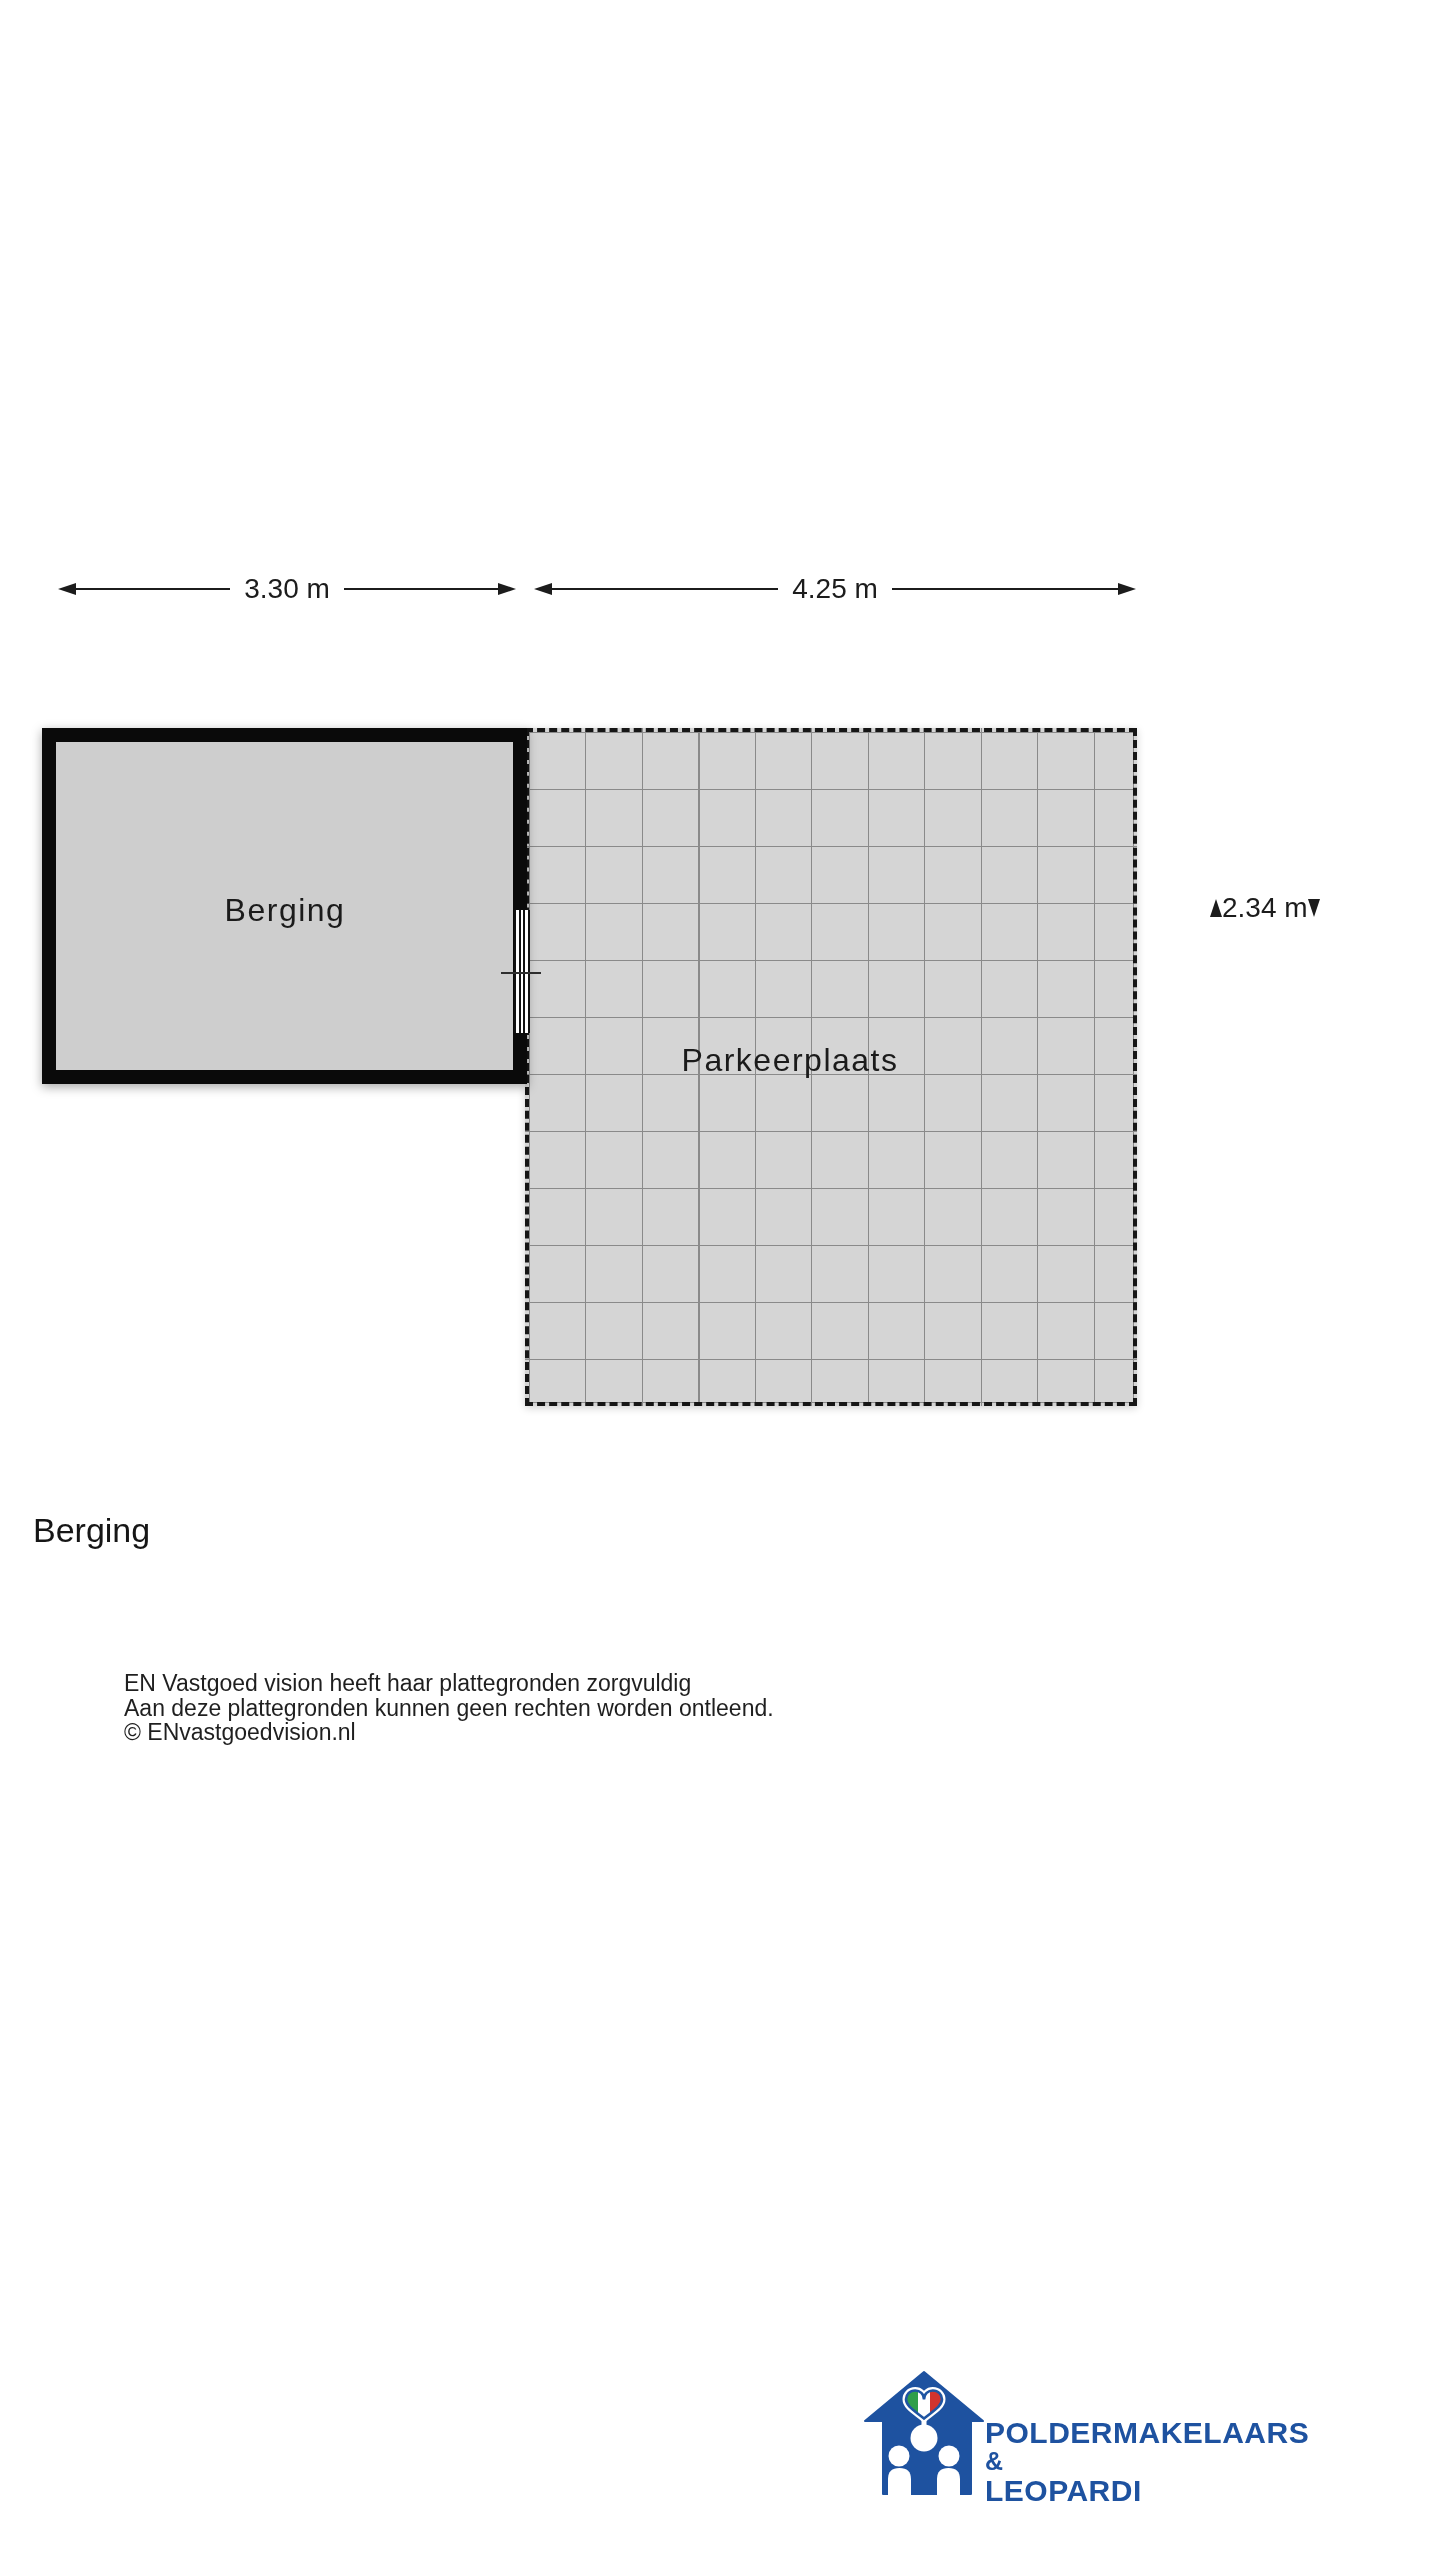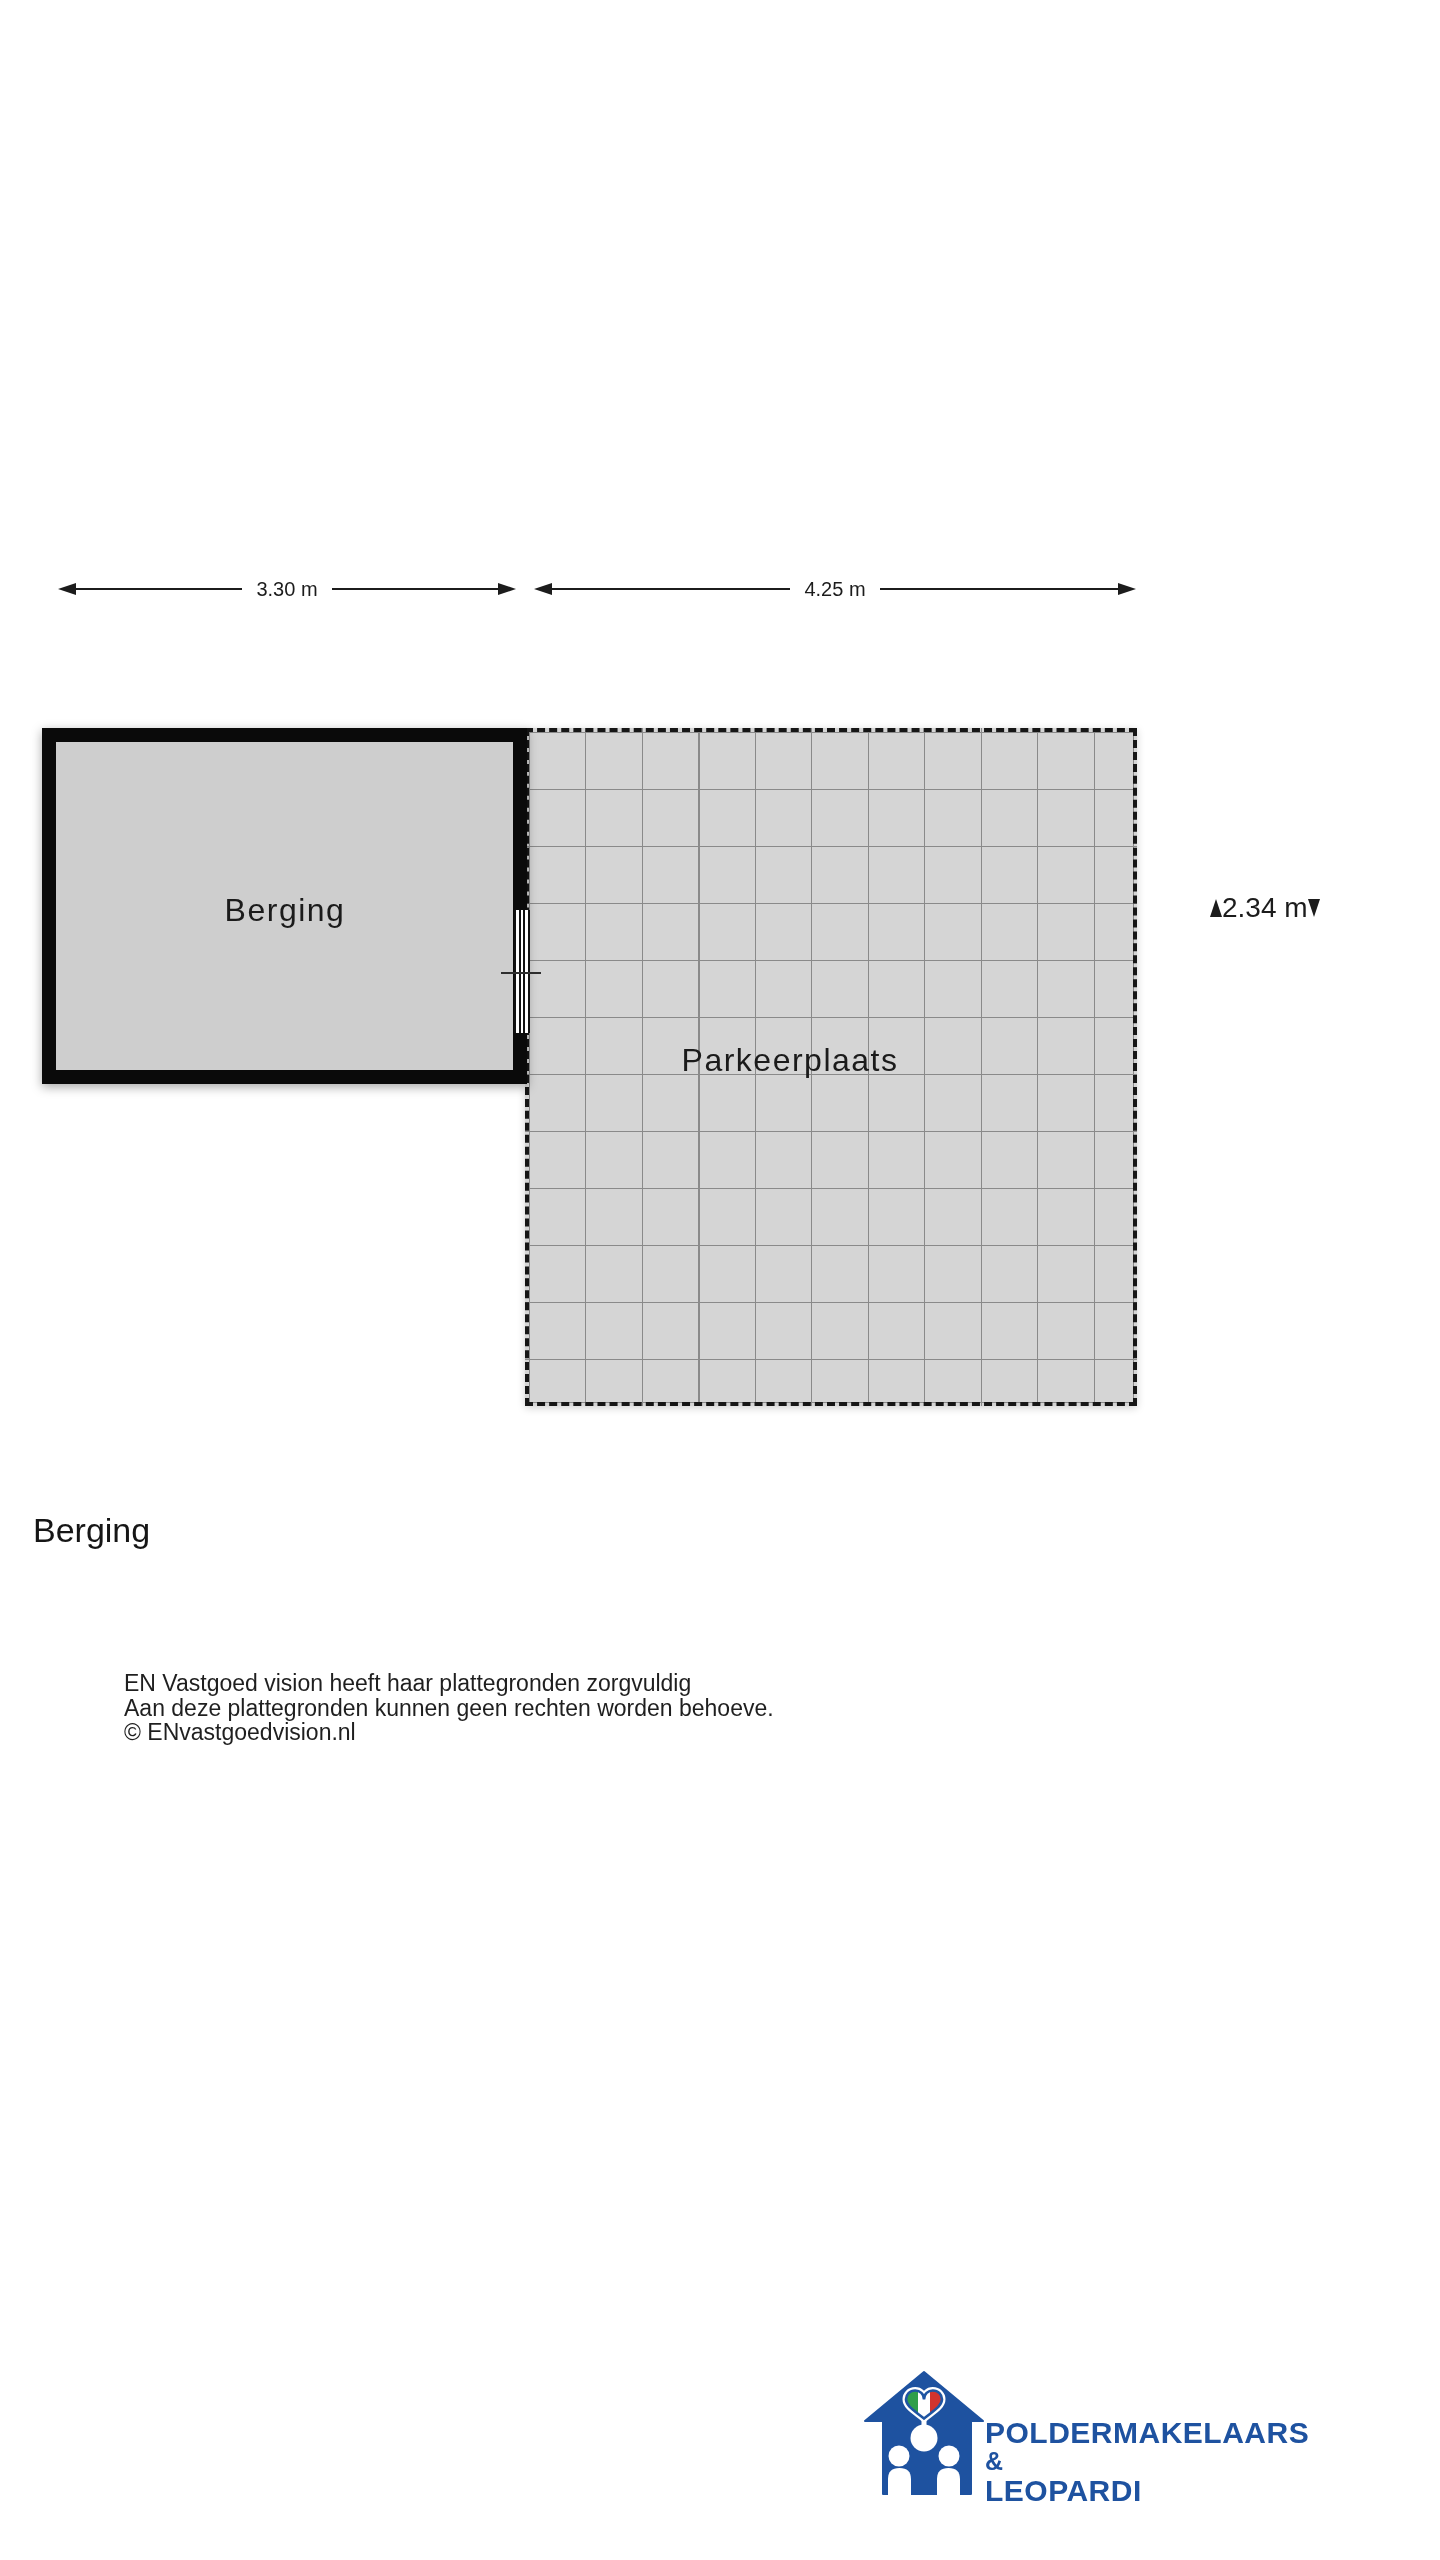--- a/index.html
+++ b/index.html
@@ -8,21 +8,21 @@
     --logo-blue:#1e52a0; --heart-green:#2f9e49; --heart-red:#d1342f; --heart-outline:#1f55a2;
   }
   *{margin:0;padding:0;box-sizing:border-box}
   html,body{background:#fff}
   body{font-family:"Liberation Sans", sans-serif;color:var(--text)}
   .canvas{position:relative;width:1440px;height:2560px;background:#fff;overflow:hidden}
 
   
   .dim-h{position:absolute;display:flex;align-items:center;height:28px}
   .dim-h .dline{flex:1;height:2px;background:var(--dim-line)}
-  .dim-h .dlabel{padding:0 14px;font-size:20px;white-space:nowrap;color:var(--text)}
+  .dim-h .dlabel{padding:0 14px;font-size:28px;white-space:nowrap;color:var(--text)}
   .ah{width:0;height:0;flex:none}
   .ah.left{border-top:6px solid transparent;border-bottom:6px solid transparent;border-right:18px solid var(--dim-line)}
   .ah.right{border-top:6px solid transparent;border-bottom:6px solid transparent;border-left:18px solid var(--dim-line)}
   .dim-v{position:absolute;display:flex;flex-direction:row;align-items:center;width:96px}
   .dim-v .dline{flex:1;width:2px;background:var(--dim-line)}
   .dim-v .dlabel{padding:6px 0;font-size:28px;white-space:nowrap;color:var(--text)}
   .ah.up{border-left:6px solid transparent;border-right:6px solid transparent;border-bottom:18px solid var(--dim-line)}
   .ah.down{border-left:6px solid transparent;border-right:6px solid transparent;border-top:18px solid var(--dim-line)}
 
   
@@ -96,21 +96,21 @@
     <span class="dline"></span>
     <span class="dlabel">2.34 m</span>
     <span class="dline"></span>
     <span class="ah down"></span>
   </div>
 
   <h1 class="page-heading">Berging</h1>
 
   <div class="disclaimer">
     <div>EN Vastgoed vision heeft haar plattegronden zorgvuldig</div>
-    <div>Aan deze plattegronden kunnen geen rechten worden behoeve.</div>
+    <div>Aan deze plattegronden kunnen geen rechten worden ontleend.</div>
     <div>© ENvastgoedvision.nl</div>
   </div>
 
   <div class="logo">
     <svg class="logo-house" width="122" height="126" viewBox="0 0 122 126">
       <defs>
         <path id="heartP" transform="translate(60,20)" d="M0,9.5 C0,4 -4.2,0.5 -8.8,0.5 C-14.3,0.5 -18,4.6 -18,9.3 C-18,16.2 -9.8,20.6 0,28.5 C9.8,20.6 18,16.2 18,9.3 C18,4.6 14.3,0.5 8.8,0.5 C4.2,0.5 0,4 0,9.5 Z"></path>
         <clipPath id="heartClip">
             <use href="#heartP"></use>
           </clipPath>

